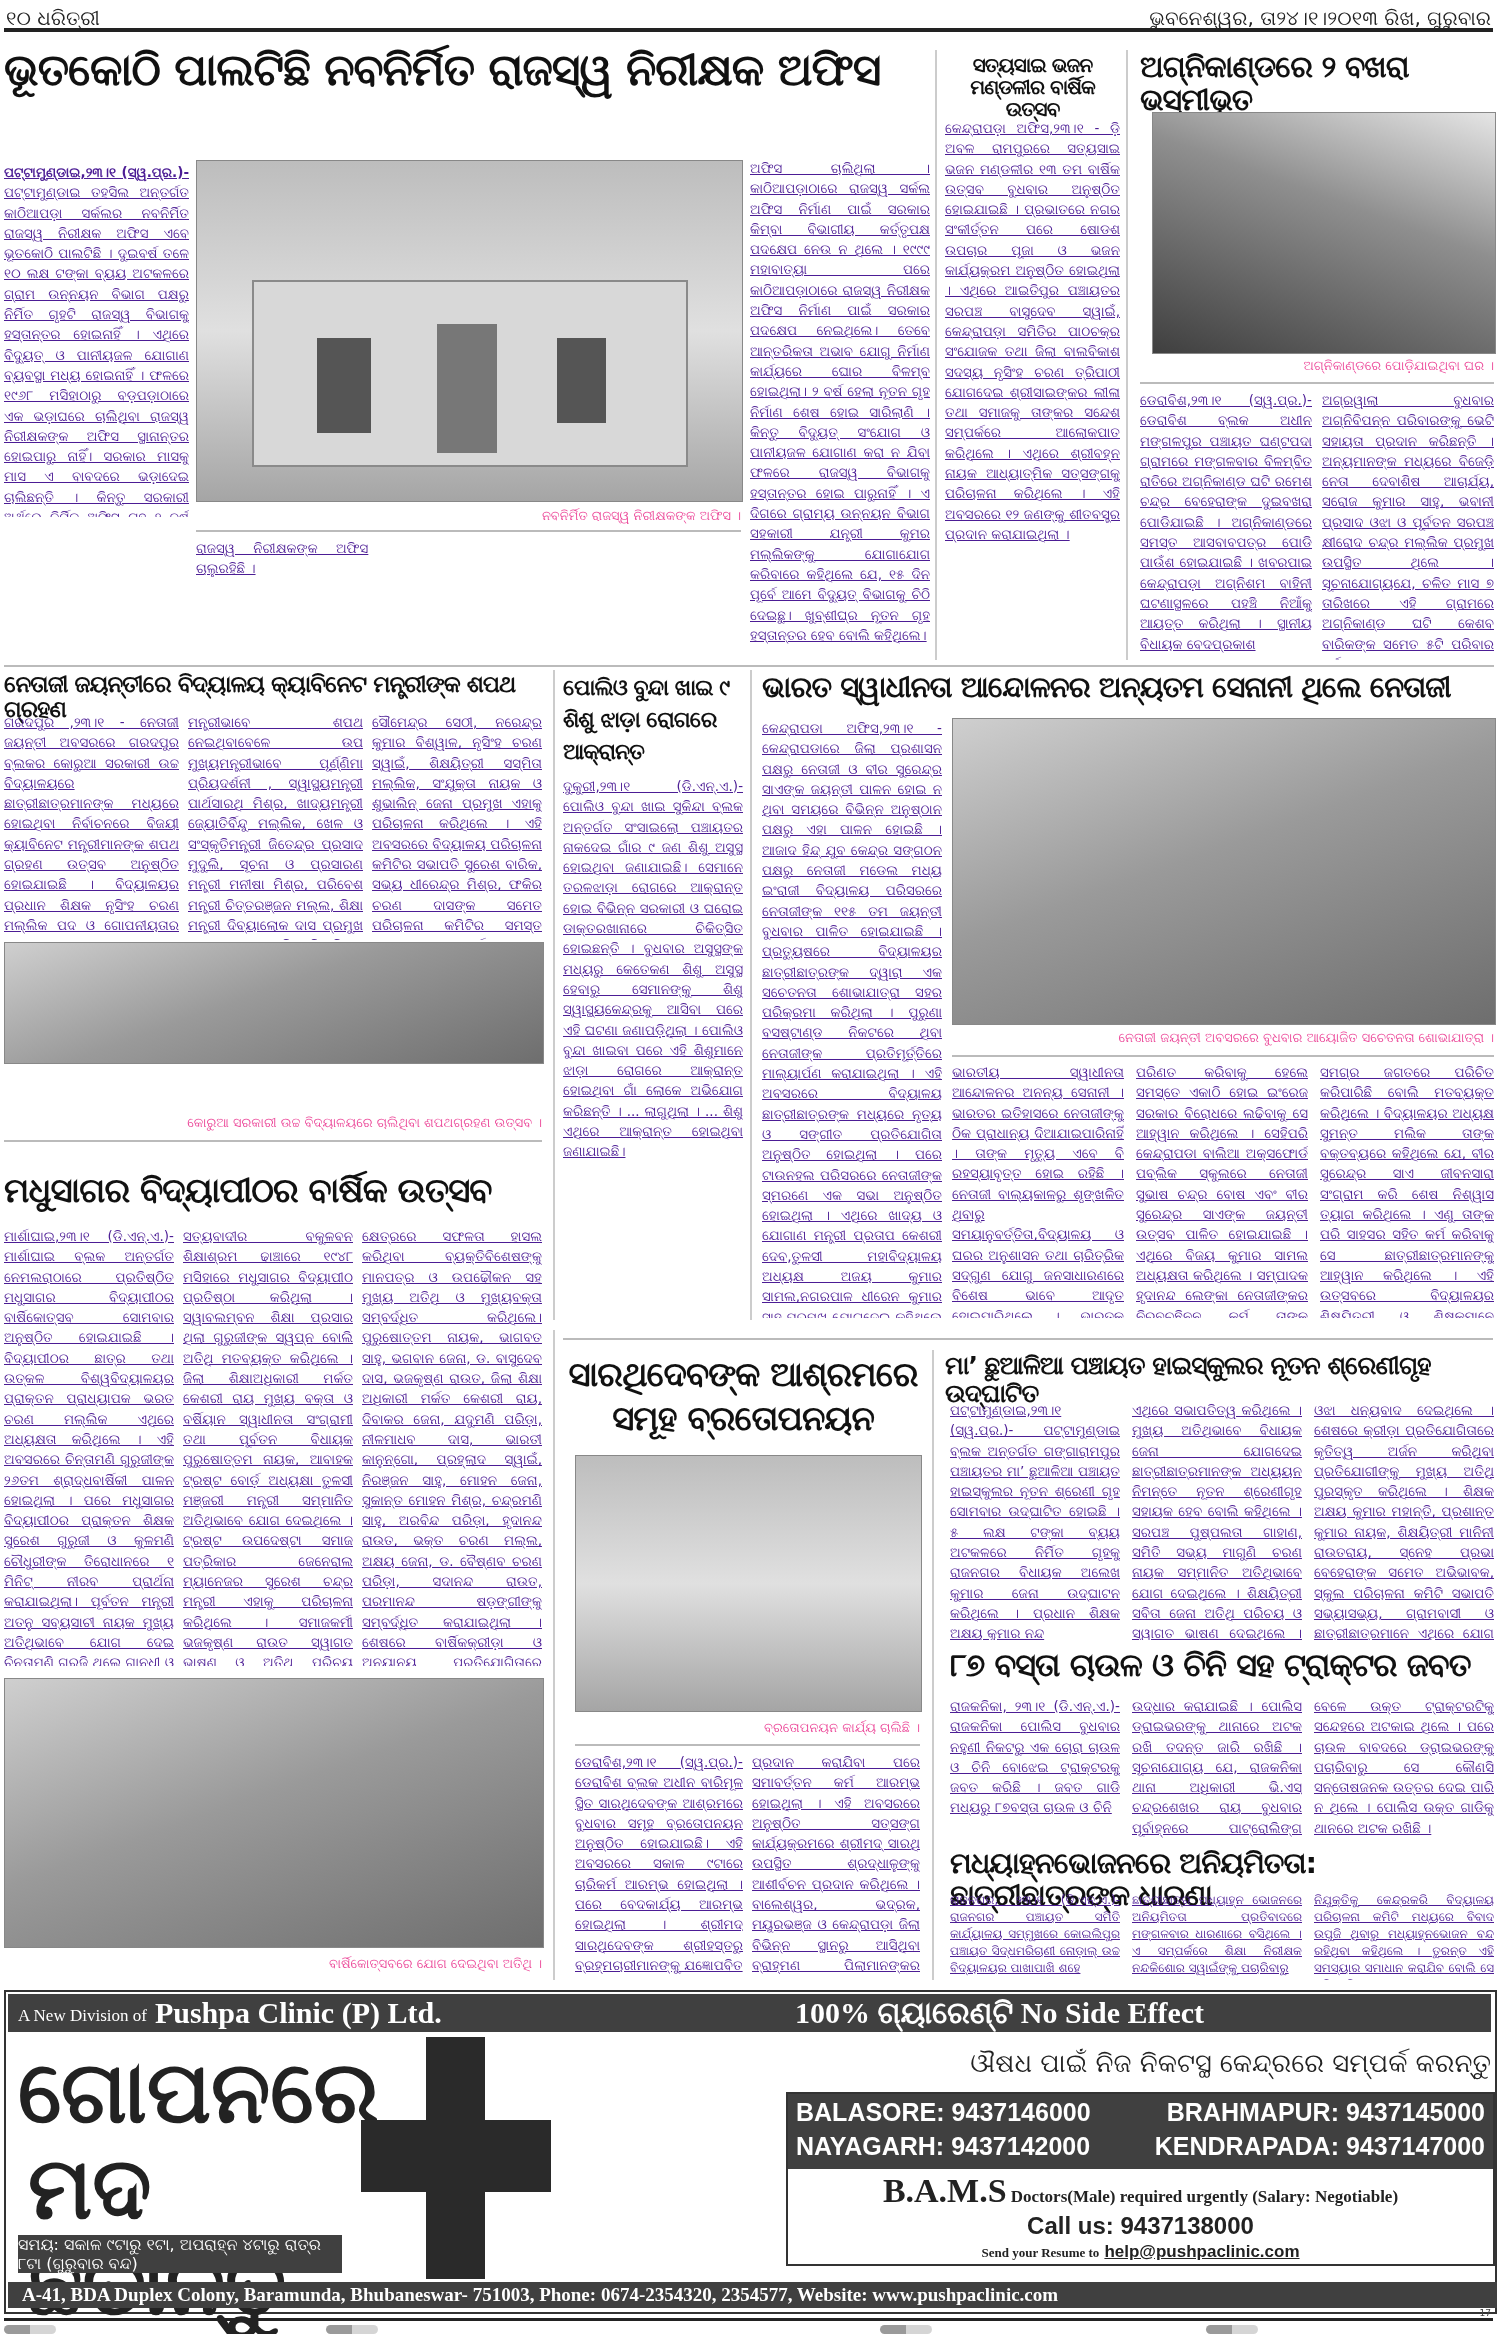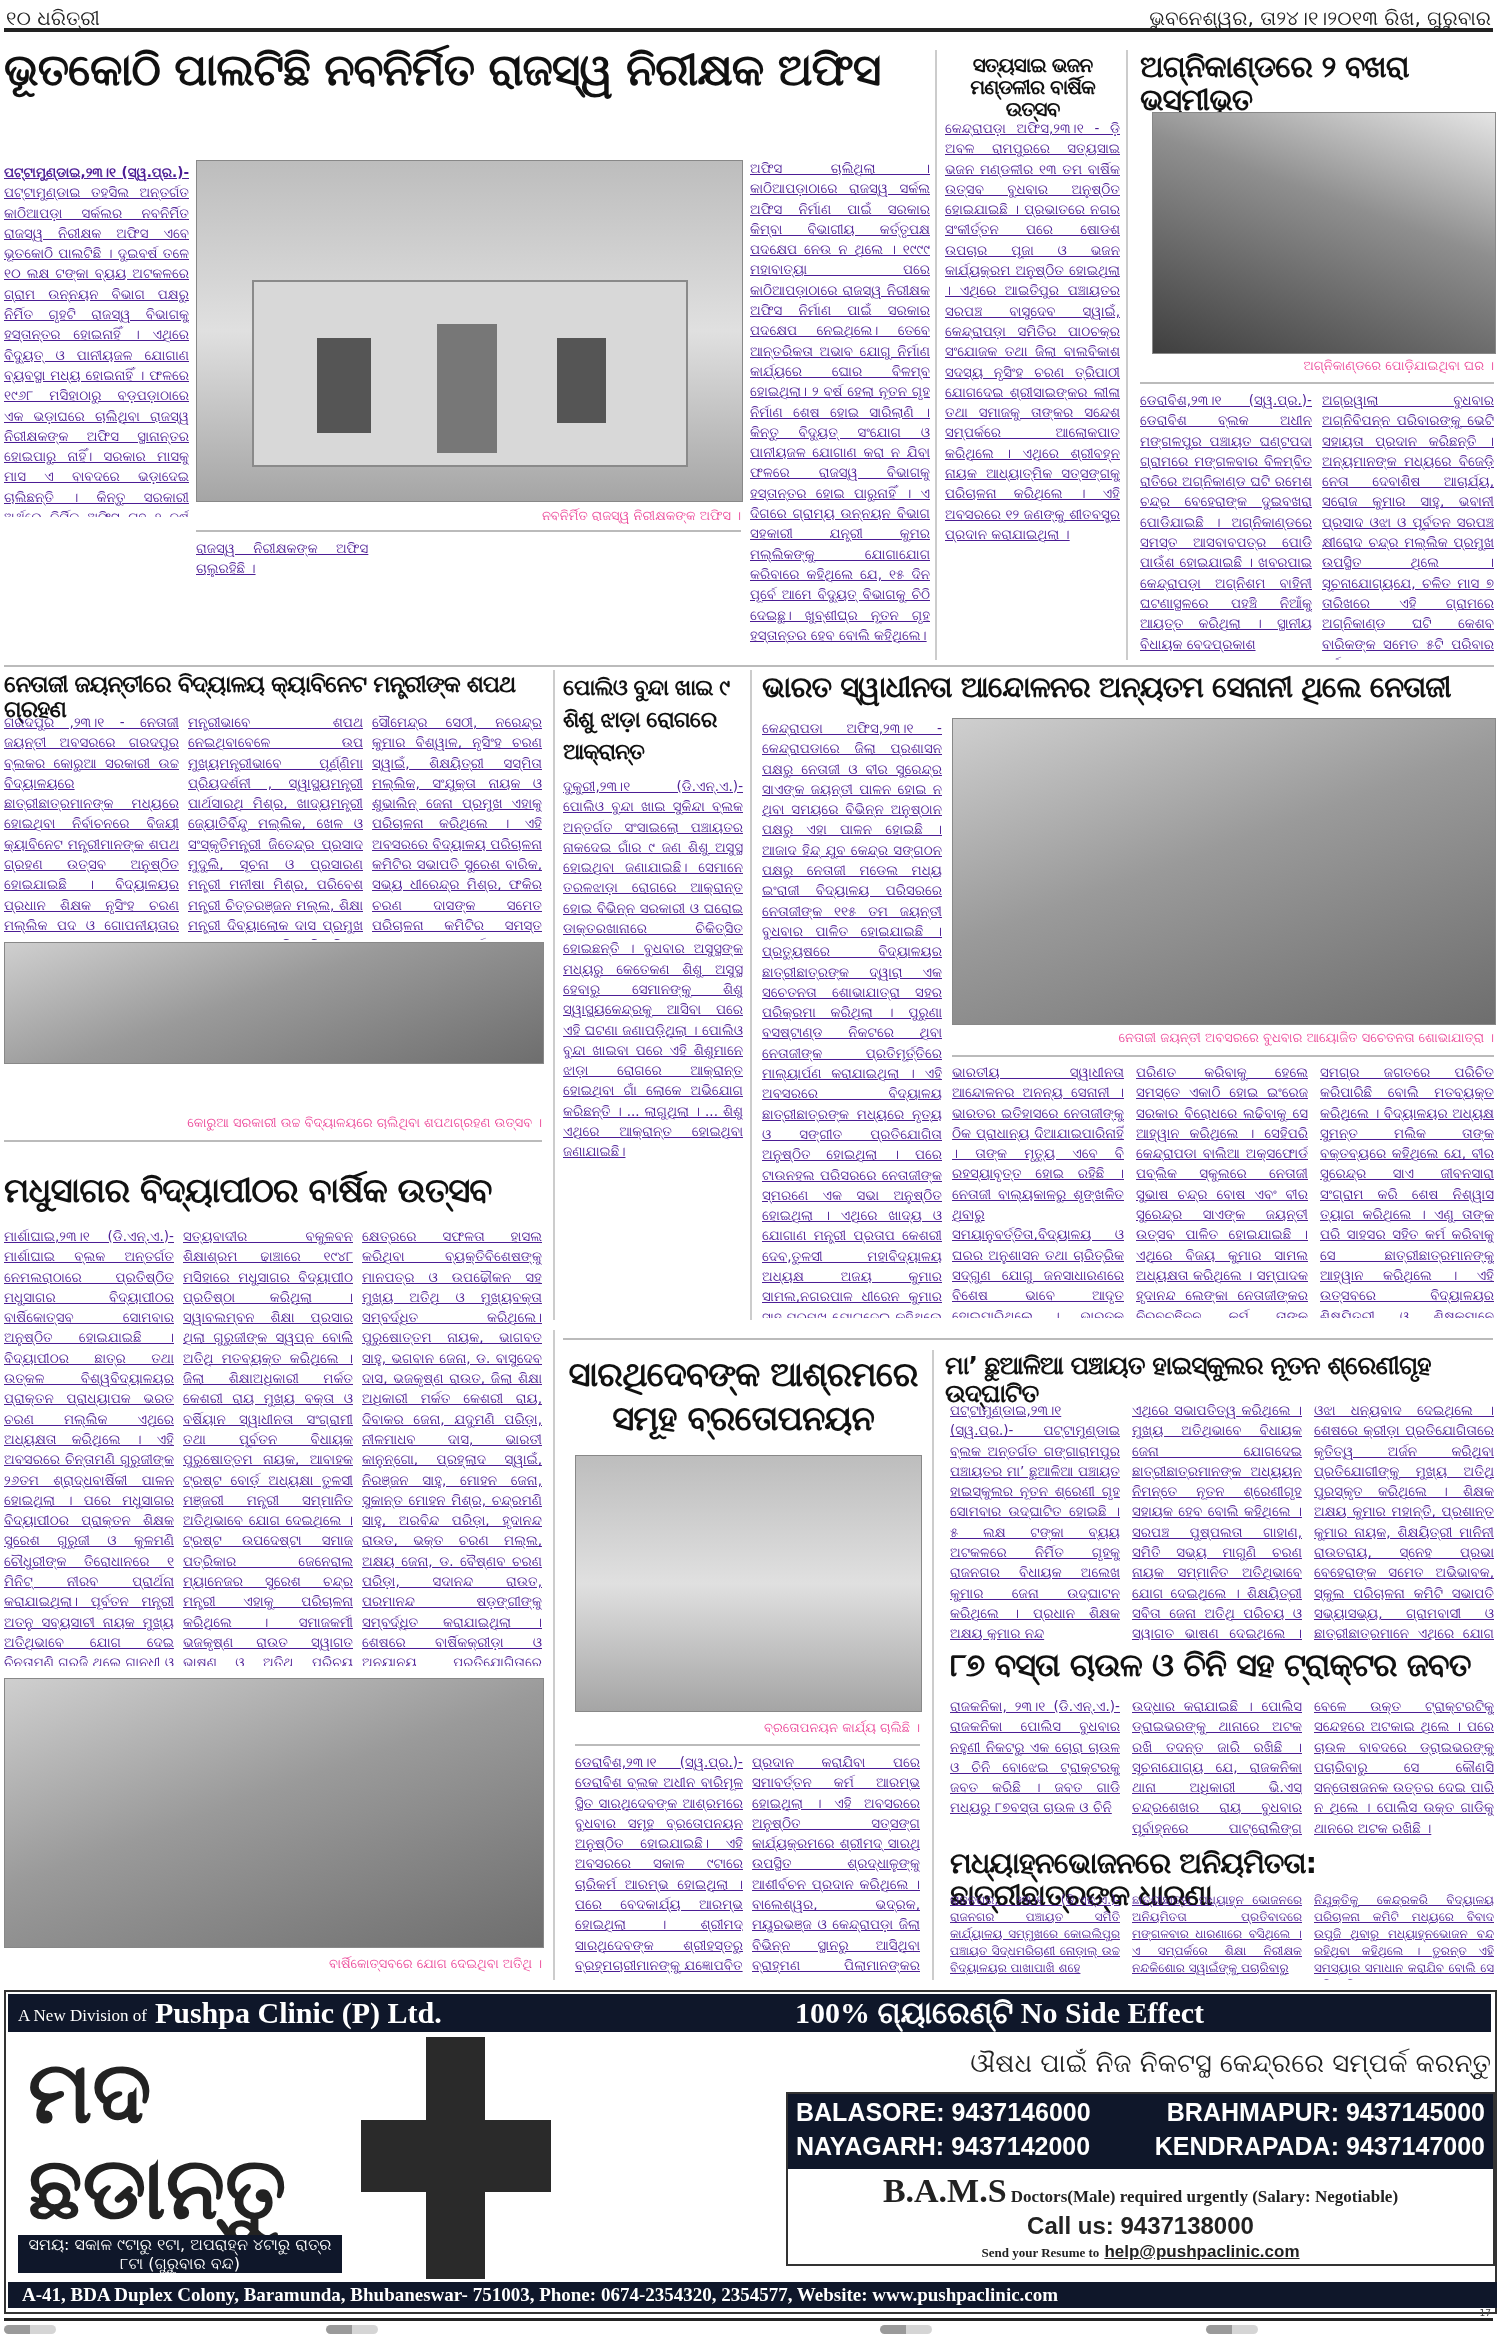--- a/index.html
+++ b/index.html
@@ -11,21 +11,21 @@
   .headline{font-weight:bold;color:#111;line-height:1.1;letter-spacing:-1px;}
   .col{font-size:13.5px;line-height:20.3px;color:#4c1d95;text-align:justify;overflow:hidden;text-decoration:underline;}
   .photo{background:linear-gradient(160deg,#cfcfcf 0%,#9a9a9a 45%,#6e6e6e 100%);border:1px solid #888;}
   .photo.light{background:linear-gradient(180deg,#bdbdbd 0%,#e0e0e0 50%,#a5a5a5 100%);}
   .photo.dark{background:linear-gradient(200deg,#e5e5e5 0%,#8f8f8f 40%,#3f3f3f 100%);}
   .caption{font-size:13px;text-align:right;color:#ec4899;}
   .hrule{height:2px;background:#bbb;}
   .vrule{width:2px;background:#ccc;}
   
   .ad{left:4px;top:1990px;width:1489px;height:320px;border:2px solid #333;background:#fff;}
-  .ad-bar{background:#0f172a;color:#fff;font-family:"Liberation Serif",serif;font-weight:bold;text-align:center;}
+  .ad-bar{background:#404040;color:#fff;font-family:"Liberation Serif",serif;font-weight:bold;}
   .cross-v{background:#2a2a2a;}
   .bottom-rule{left:4px;right:4px;top:2318px;height:3px;background:#222;}
   .tab-pill{top:2325px;width:52px;height:9px;border-radius:5px;background:linear-gradient(90deg,#9a9a9a 50%,#d5d5d5 50%);}
 </style>
 </head>
 <body>
 
 <div class="abs hdr-left">୧୦ ଧରିତ୍ରୀ</div>
 <div class="abs hdr-right">ଭୁବନେଶ୍ୱର, ତା୨୪।୧।୨୦୧୩ ରିଖ, ଗୁରୁବାର</div>
 <div class="abs top-rule"></div>
@@ -116,20 +116,21 @@
 <div class="abs col" style="left:1314px;top:1892px;width:180px;height:88px;font-size:12px;line-height:17px;">ନିଯୁକ୍ତିକୁ କେନ୍ଦ୍ରକରି ବିଦ୍ୟାଳୟ ପରିଚାଳନା କମିଟି ମଧ୍ୟରେ ବିବାଦ ଉପୁଜି ଥିବାରୁ ମଧ୍ୟାହ୍ନଭୋଜନ ବନ୍ଦ ରହିଥିବା କହିଥିଲେ । ତୁରନ୍ତ ଏହି ସମସ୍ୟାର ସମାଧାନ କରାଯିବ ବୋଲି ସେ କହିଛନ୍ତି ।</div>
 
 <div class="abs ad">
   <div class="abs ad-bar" style="left:2px;top:2px;width:495px;height:38px;display:flex;align-items:flex-end;padding-left:10px;">
     <span style="font-weight:normal;font-size:17px;margin-right:8px;margin-bottom:6px;">A New Division of</span>
     <span style="font-size:30px;margin-bottom:2px;">Pushpa Clinic (P) Ltd.</span>
   </div>
   <div class="abs ad-bar" style="left:502px;top:2px;width:983px;height:38px;font-size:30px;display:flex;align-items:center;justify-content:center;">100% ଗ୍ୟାରେଣ୍ଟି No Side Effect</div>
 
   <div class="abs" style="left:12px;top:52px;width:340px;font-size:86px;font-weight:bold;line-height:96px;color:#222;">
+    <div>ଗୋପନରେ</div>
     <div style="padding-left:10px;">ମଦ ଛଡାନ୍ତୁ</div>
   </div>
 
   <div class="abs cross-v" style="left:420px;top:45px;width:59px;height:242px;"></div>
   <div class="abs cross-v" style="left:355px;top:128px;width:190px;height:72px;"></div>
 
   <div class="abs ad-bar" style="left:12px;top:243px;width:324px;height:38px;font-family:'DejaVu Sans',sans-serif;font-weight:normal;font-size:16px;display:flex;align-items:center;justify-content:center;">ସମୟ: ସକାଳ ୯ଟାରୁ ୧ଟା, ଅପରାହ୍ନ ୪ଟାରୁ ରାତ୍ର ୮ଟା (ଗୁରୁବାର ବନ୍ଦ)</div>
 
   <div class="abs" style="left:560px;top:56px;width:925px;text-align:right;font-size:26px;color:#222;">ଔଷଧ ପାଇଁ ନିଜ ନିକଟସ୍ଥ କେନ୍ଦ୍ରରେ ସମ୍ପର୍କ କରନ୍ତୁ</div>
 

